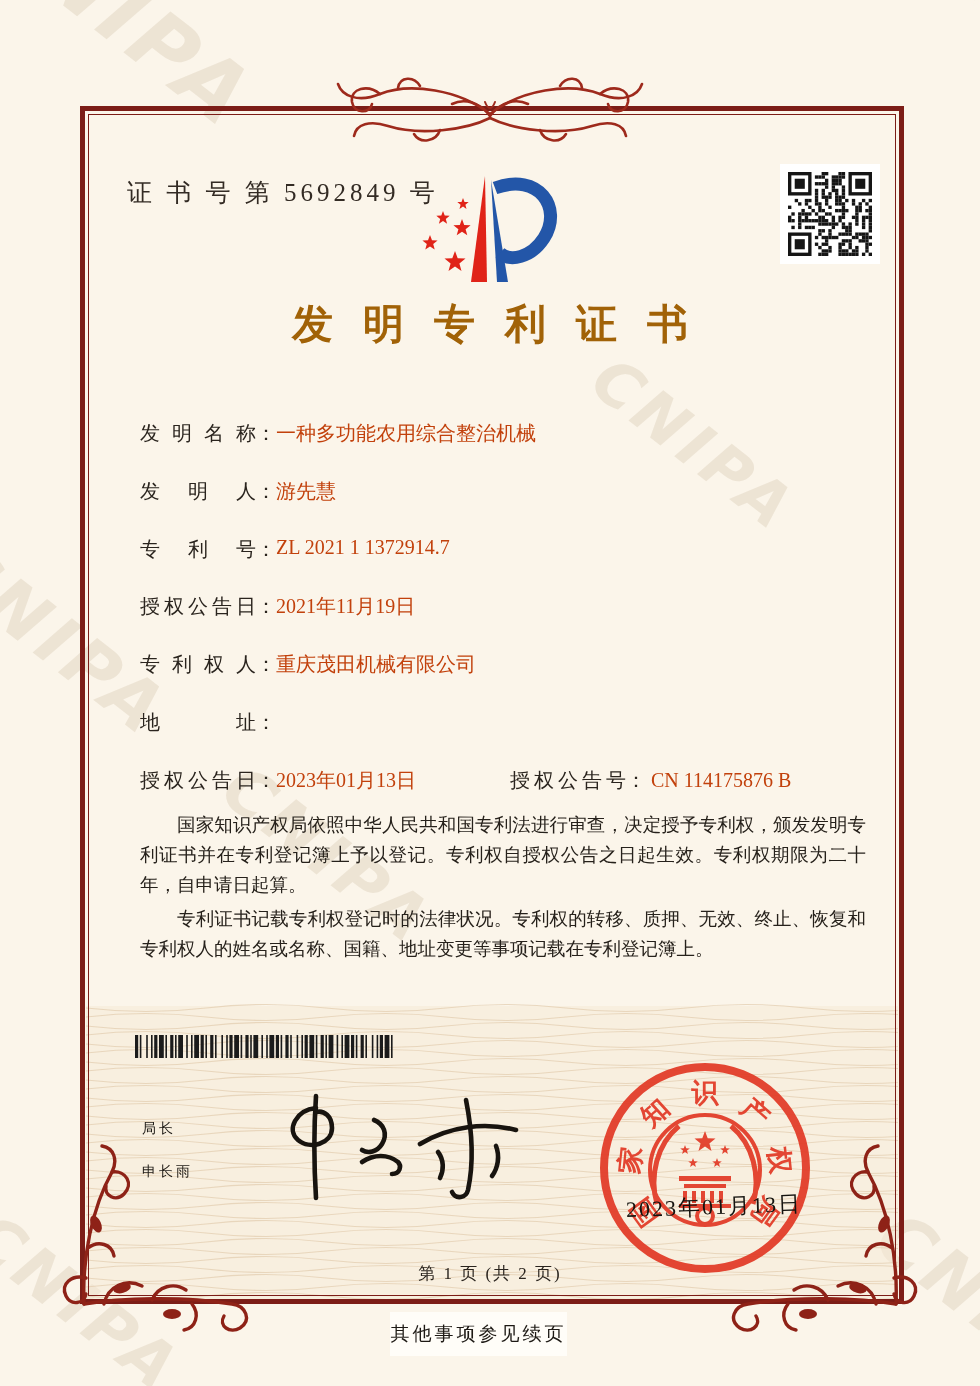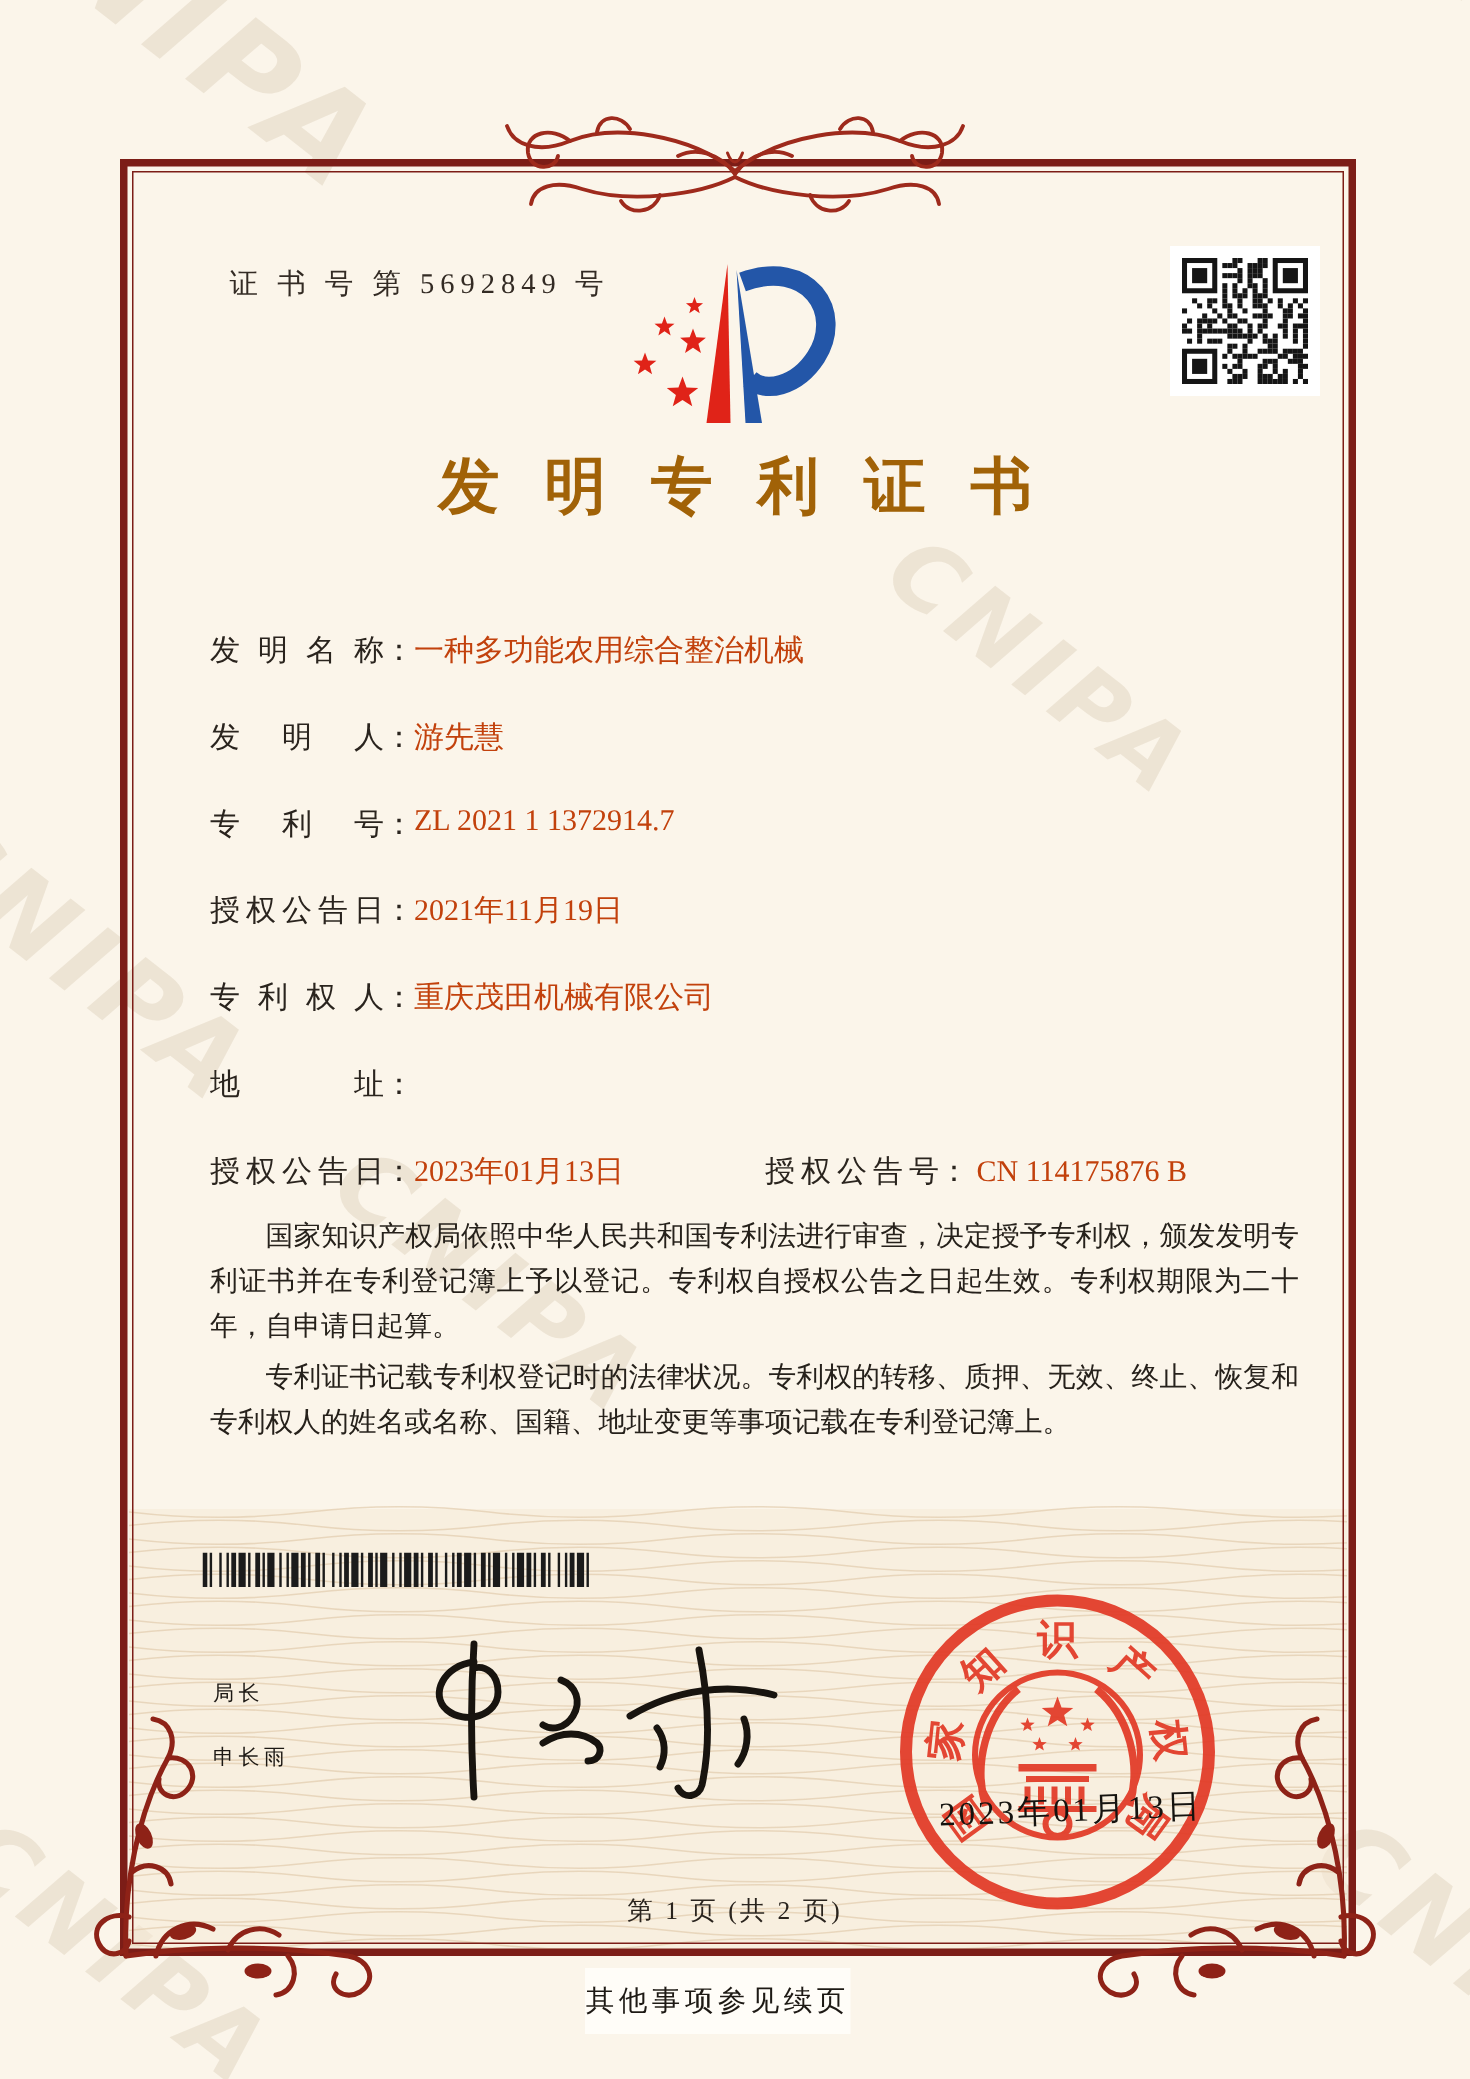--- a/index.html
+++ b/index.html
@@ -7,21 +7,21 @@
        background:#fbf5ea;font-family:"Liberation Serif","DejaVu Serif",serif;color:#241f1a;}
   .abs{position:absolute;}
   
   .wm{position:absolute;font-family:"DejaVu Sans",sans-serif;font-weight:bold;font-style:italic;
       color:rgba(205,189,161,.30);transform:rotate(38deg);letter-spacing:6px;user-select:none;}
   
   .frame{position:absolute;left:80px;top:106px;width:824px;height:1198px;
          border:5px solid #7c1d17;box-sizing:border-box;}
   .frame-inner{position:absolute;left:3px;top:3px;right:3px;bottom:3px;border:1.5px solid #7c1d17;}
   
-  .certno{position:absolute;left:127px;top:176px;font-size:19px;letter-spacing:4px;color:#332b24;margin-left:26px;}
+  .certno{position:absolute;left:127px;top:176px;font-size:25px;letter-spacing:4px;color:#332b24;}
   .title{position:absolute;left:0;top:297px;width:980px;text-align:center;font-size:41px;
          font-weight:bold;letter-spacing:30px;padding-left:30px;box-sizing:border-box;color:#a16207;}
   .qrwrap{position:absolute;left:780px;top:164px;width:100px;height:100px;background:#fff;}
   
   .fields{position:absolute;left:140px;top:420px;width:740px;font-size:20px;}
   .frow{height:57.8px;display:flex;align-items:flex-start;white-space:nowrap;}
   .flabel{display:inline-block;width:116px;text-align-last:justify;text-align:justify;color:#2a241e;}
   .fcolon{display:inline-block;color:#2a241e;}
   .fvalue{display:inline-block;margin-left:0;color:#c2410c;}
   .pairL{display:inline-flex;width:370px;}

